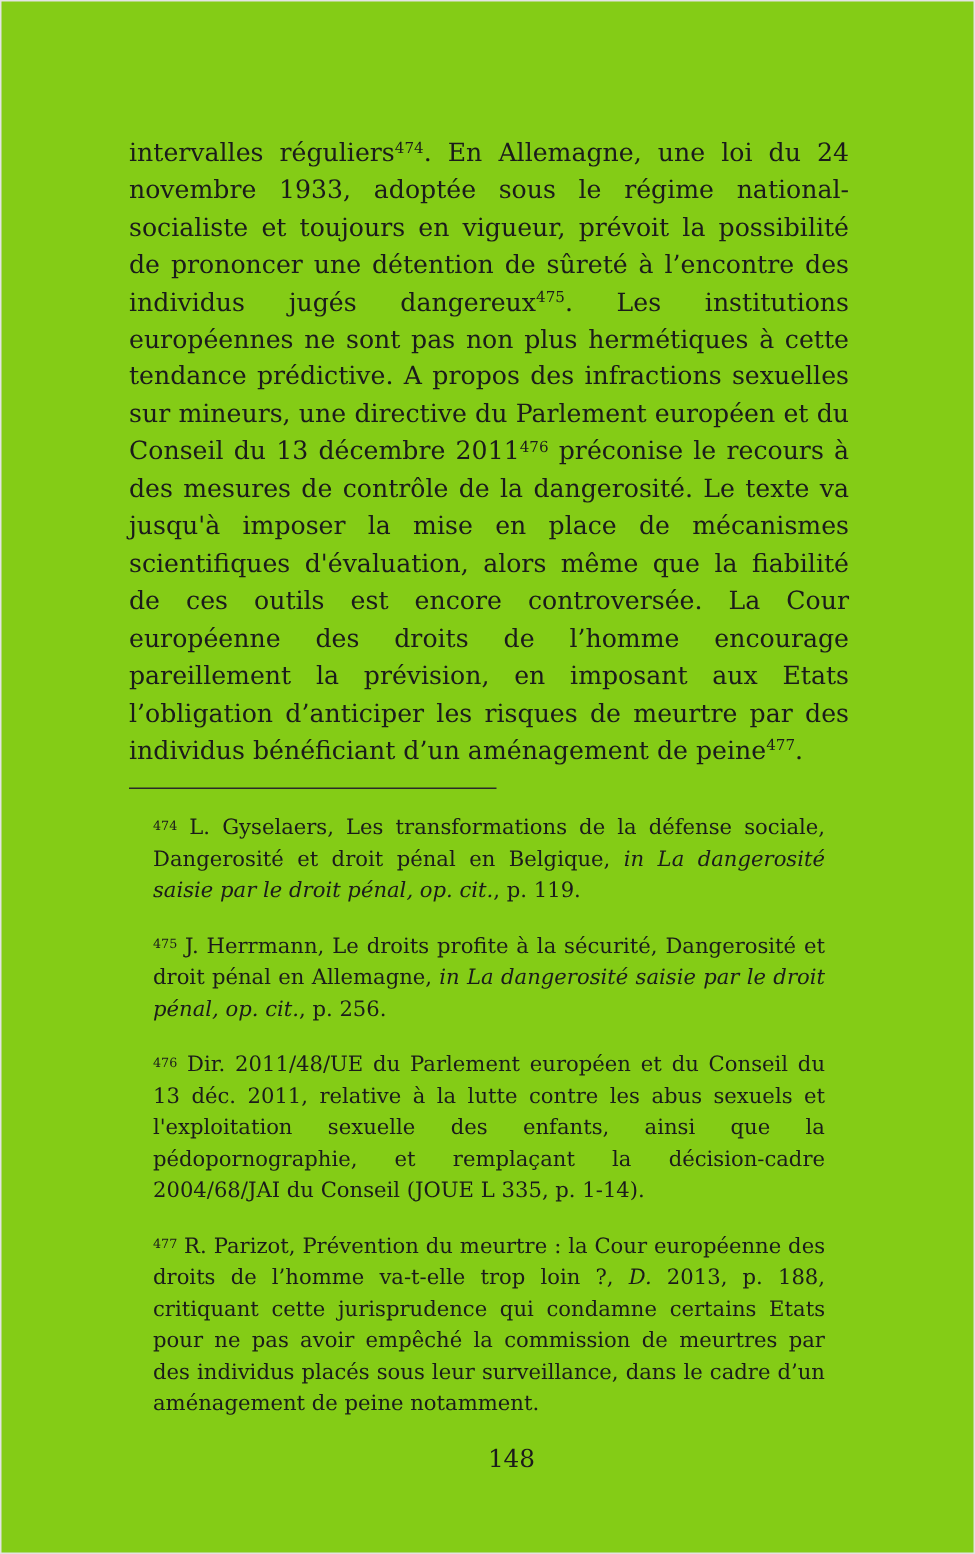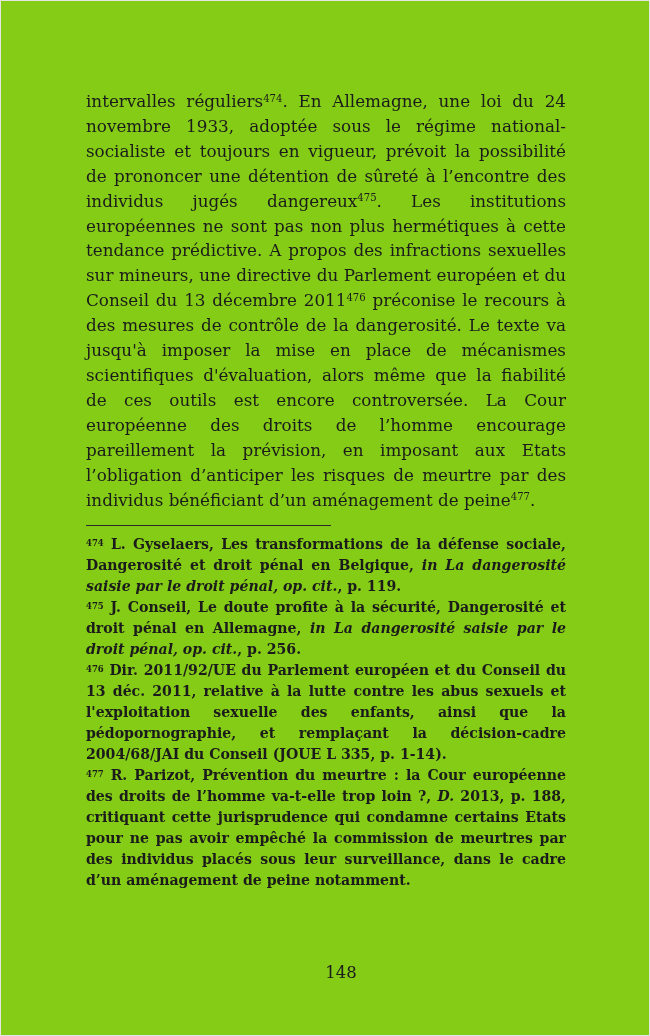--- a/index.html
+++ b/index.html
@@ -44,26 +44,25 @@
   .it {
     font-style: italic;
   }
   .fn-sep {
     border: none;
     border-top: 1.5px solid #2a2a2a;
     width: 245px;
     margin: 13px 0 8px 0;
   }
   .footnote {
-    margin: 0;
+    margin: 16px;
     font-size: 14.1px;
     line-height: 21px;
     text-align: justify;
     text-align-last: left;
-    font-weight: bold;
   }
   .footnote .sup {
     top: -0.45em;
   }
   .page-number {
     position: absolute;
     bottom: 54px;
     left: 16px;
     width: 100%;
     text-align: center;
@@ -75,19 +74,19 @@
 <body>
 
 <div class="page">
   <div class="content">
     <div id="mainText">
         <p class="para"><span>intervalles réguliers</span><span class="sup">474</span><span>. En Allemagne, une loi du 24 novembre 1933, adoptée sous le régime national-socialiste et toujours en vigueur, prévoit la possibilité de prononcer une détention de sûreté à l’encontre des individus jugés dangereux</span><span class="sup">475</span><span>. Les institutions européennes ne sont pas non plus hermétiques à cette tendance prédictive. A propos des infractions sexuelles sur mineurs, une directive du Parlement européen et du Conseil du 13 décembre 2011</span><span class="sup">476</span><span> préconise le recours à des mesures de contrôle de la dangerosité. Le texte va jusqu'à imposer la mise en place de mécanismes scientifiques d'évaluation, alors même que la fiabilité de ces outils est encore controversée. La Cour européenne des droits de l’homme encourage pareillement la prévision, en imposant aux Etats l’obligation d’anticiper les risques de meurtre par des individus bénéficiant d’un aménagement de peine</span><span class="sup">477</span><span>.</span></p>
       </div>
     <hr class="fn-sep">
     <div id="footnoteBlock">
         <p class="footnote"><span class="sup">474</span><span> L. Gyselaers, Les transformations de la défense sociale, Dangerosité et droit pénal en Belgique, </span><span class="it">in La dangerosité saisie par le droit pénal, op. cit.</span><span>, p. 119.</span></p>
-        <p class="footnote"><span class="sup">475</span><span> J. Conseil, Le doute profite à la sécurité, Dangerosité et droit pénal en Allemagne, </span><span class="it">in La dangerosité saisie par le droit pénal, op. cit.</span><span>, p. 256.</span></p>
-        <p class="footnote"><span class="sup">476</span><span> Dir. 2011/92/UE du Parlement européen et du Conseil du 13 déc. 2011, relative à la lutte contre les abus sexuels et l'exploitation sexuelle des enfants, ainsi que la pédopornographie, et remplaçant la décision-cadre 2004/68/JAI du Conseil (JOUE L 335, p. 1-14).</span></p>
+        <p class="footnote"><span class="sup">475</span><span> J. Herrmann, Le droits profite à la sécurité, Dangerosité et droit pénal en Allemagne, </span><span class="it">in La dangerosité saisie par le droit pénal, op. cit.</span><span>, p. 256.</span></p>
+        <p class="footnote"><span class="sup">476</span><span> Dir. 2011/48/UE du Parlement européen et du Conseil du 13 déc. 2011, relative à la lutte contre les abus sexuels et l'exploitation sexuelle des enfants, ainsi que la pédopornographie, et remplaçant la décision-cadre 2004/68/JAI du Conseil (JOUE L 335, p. 1-14).</span></p>
         <p class="footnote"><span class="sup">477</span><span> R. Parizot, Prévention du meurtre : la Cour européenne des droits de l’homme va-t-elle trop loin ?, </span><span class="it">D.</span><span> 2013, p. 188, critiquant cette jurisprudence qui condamne certains Etats pour ne pas avoir empêché la commission de meurtres par des individus placés sous leur surveillance, dans le cadre d’un aménagement de peine notamment.</span></p>
       </div>
   </div>
   <div class="page-number">148</div>
 </div>
 
 </body></html>

